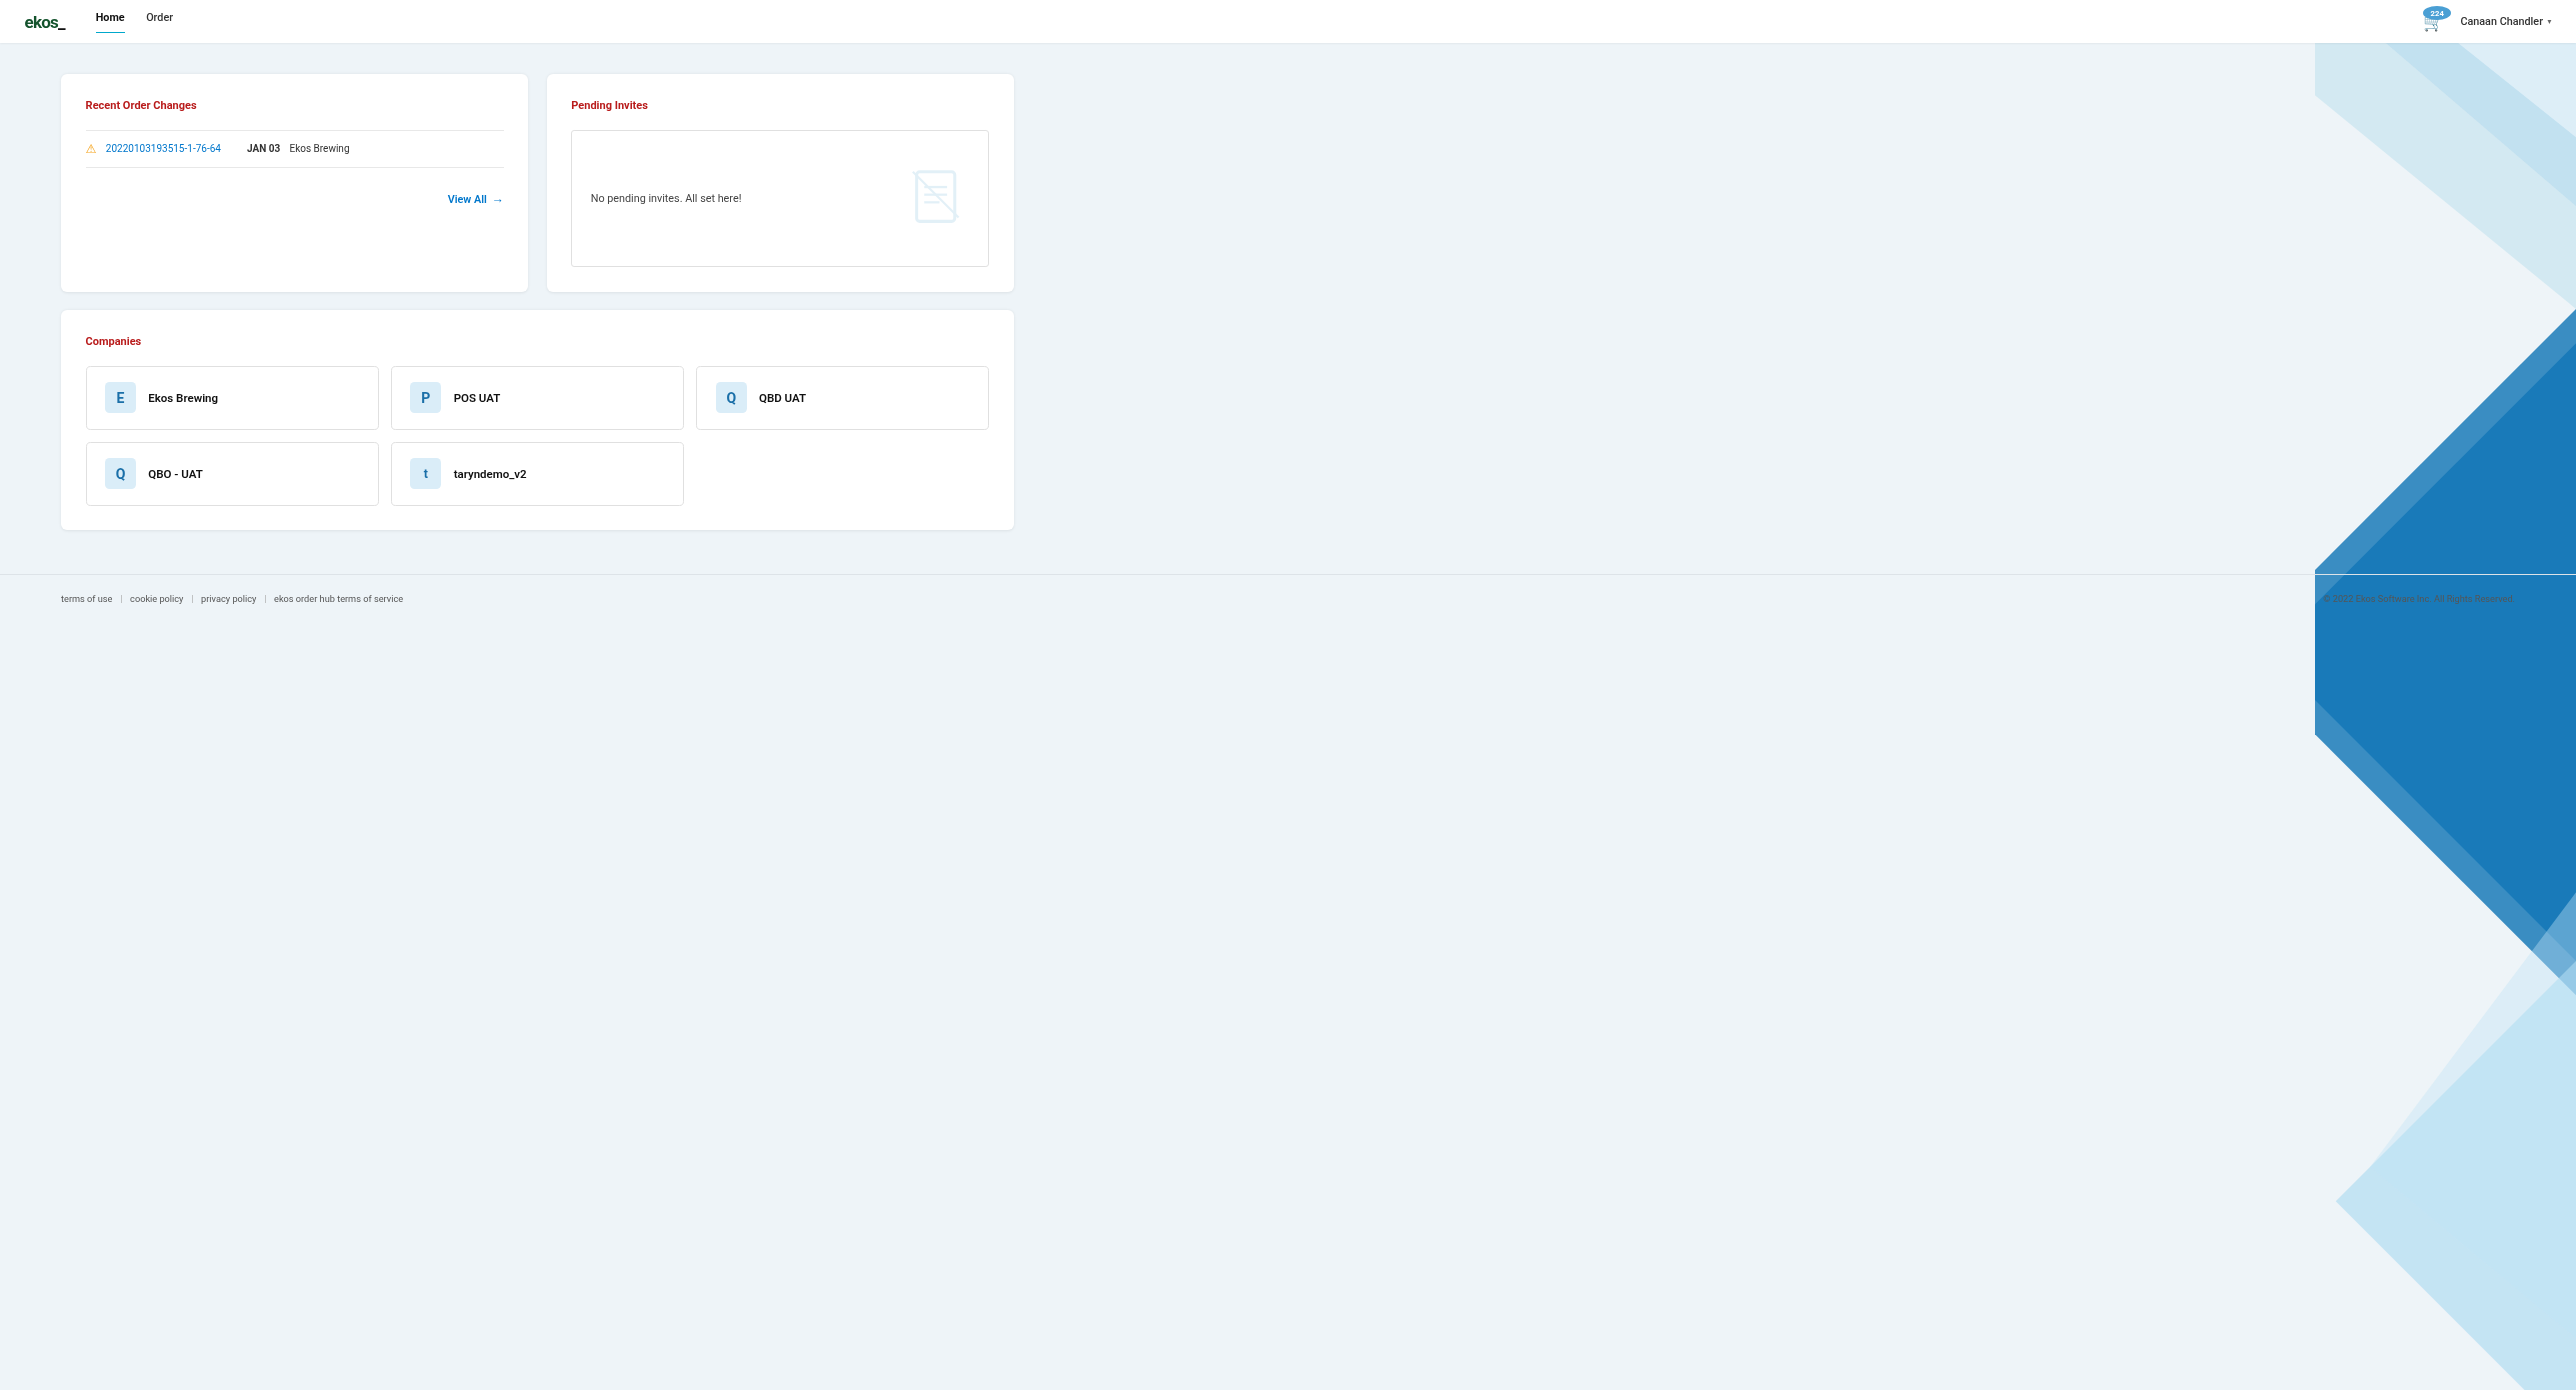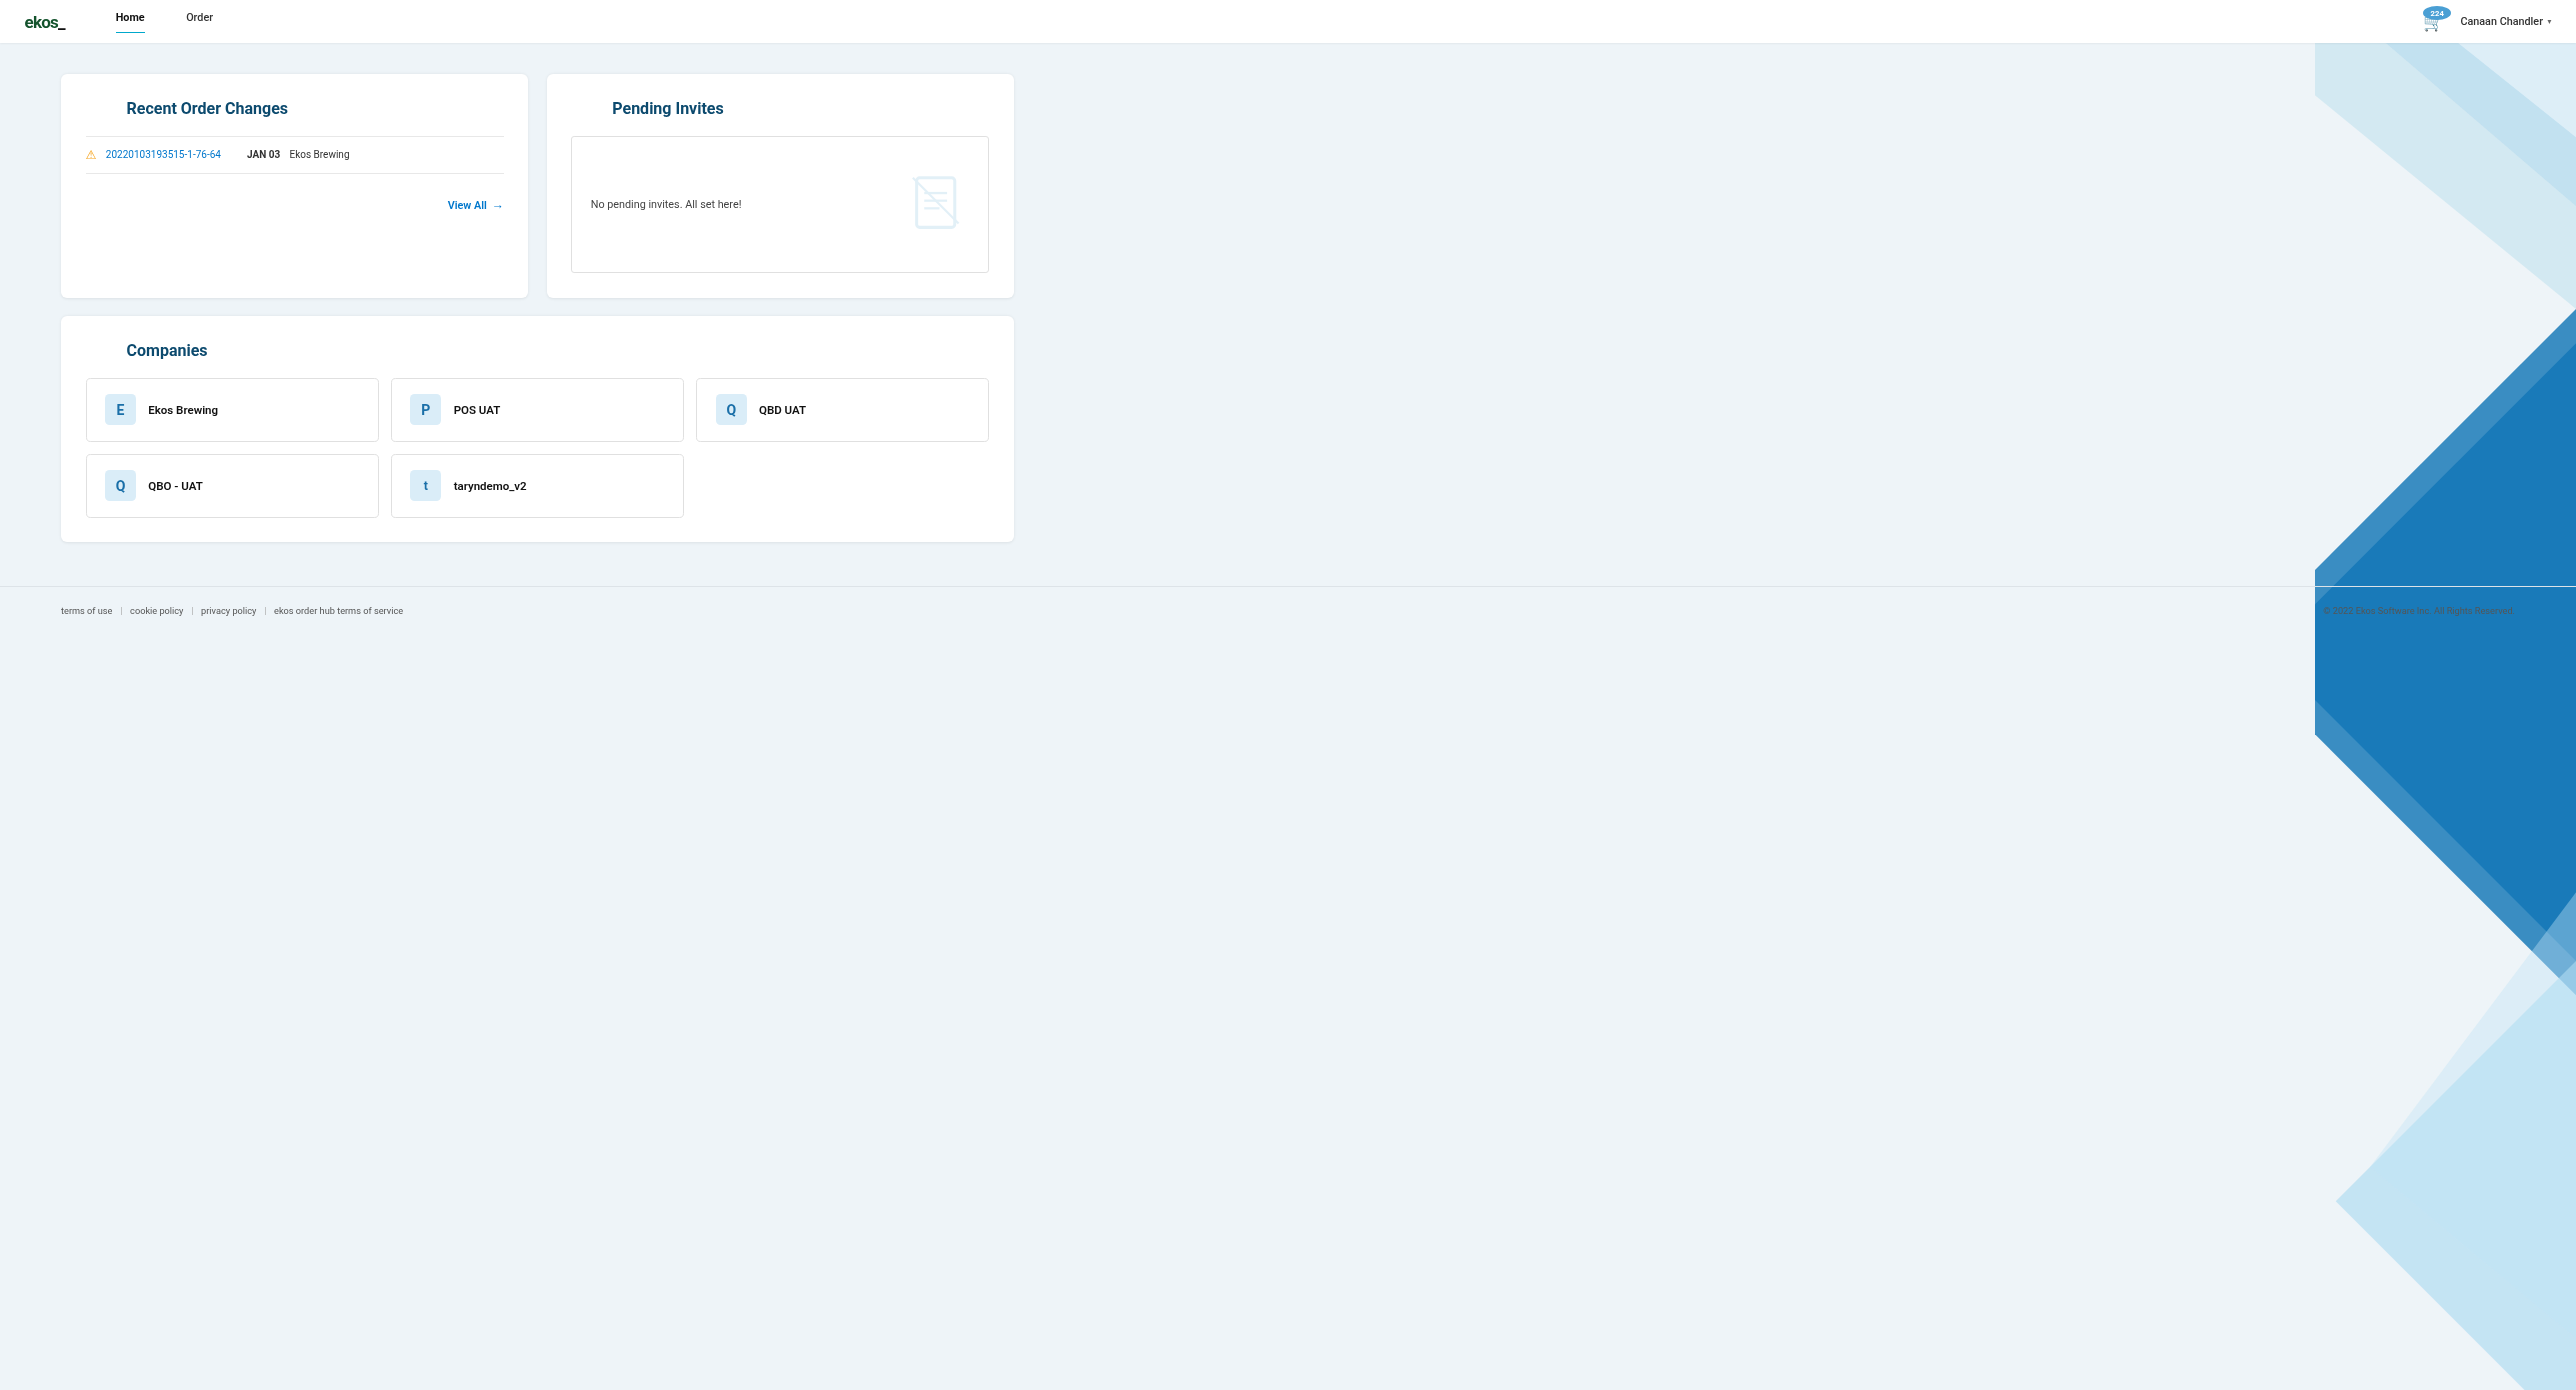--- a/index.html
+++ b/index.html
@@ -46,21 +46,20 @@
       flex: 1;
     }
 
     .nav-link {
       font-size: 10.8px;
       font-weight: 500;
       color: #333;
       text-decoration: none;
       padding-bottom: 8px;
       cursor: pointer;
-      margin-left: 20px;
     }
 
     .nav-link.active {
       color: #111;
       font-weight: 700;
       border-bottom: 1.5px solid #00a8cc;
     }
 
     .navbar-right {
       display: flex;
@@ -145,25 +144,24 @@
 
     .card-recent-orders {
       flex: 1;
     }
 
     .card-pending-invites {
       flex: 1;
     }
 
     .card-title {
-      font-size: 16px;
-      font-weight: 700;
-      color: #0c4a6e;
+      font-size: 11px;
+      font-weight: 700;
+      color: #b91c1c;
       margin-bottom: 18.4px;
-      margin-left: 41px;
     }
 
     
     .order-row {
       display: flex;
       align-items: center;
       gap: 9.2px;
       padding: 10.8px 0;
       border-top: 0.8px solid #e8e8e8;
       border-bottom: 0.8px solid #e8e8e8;

